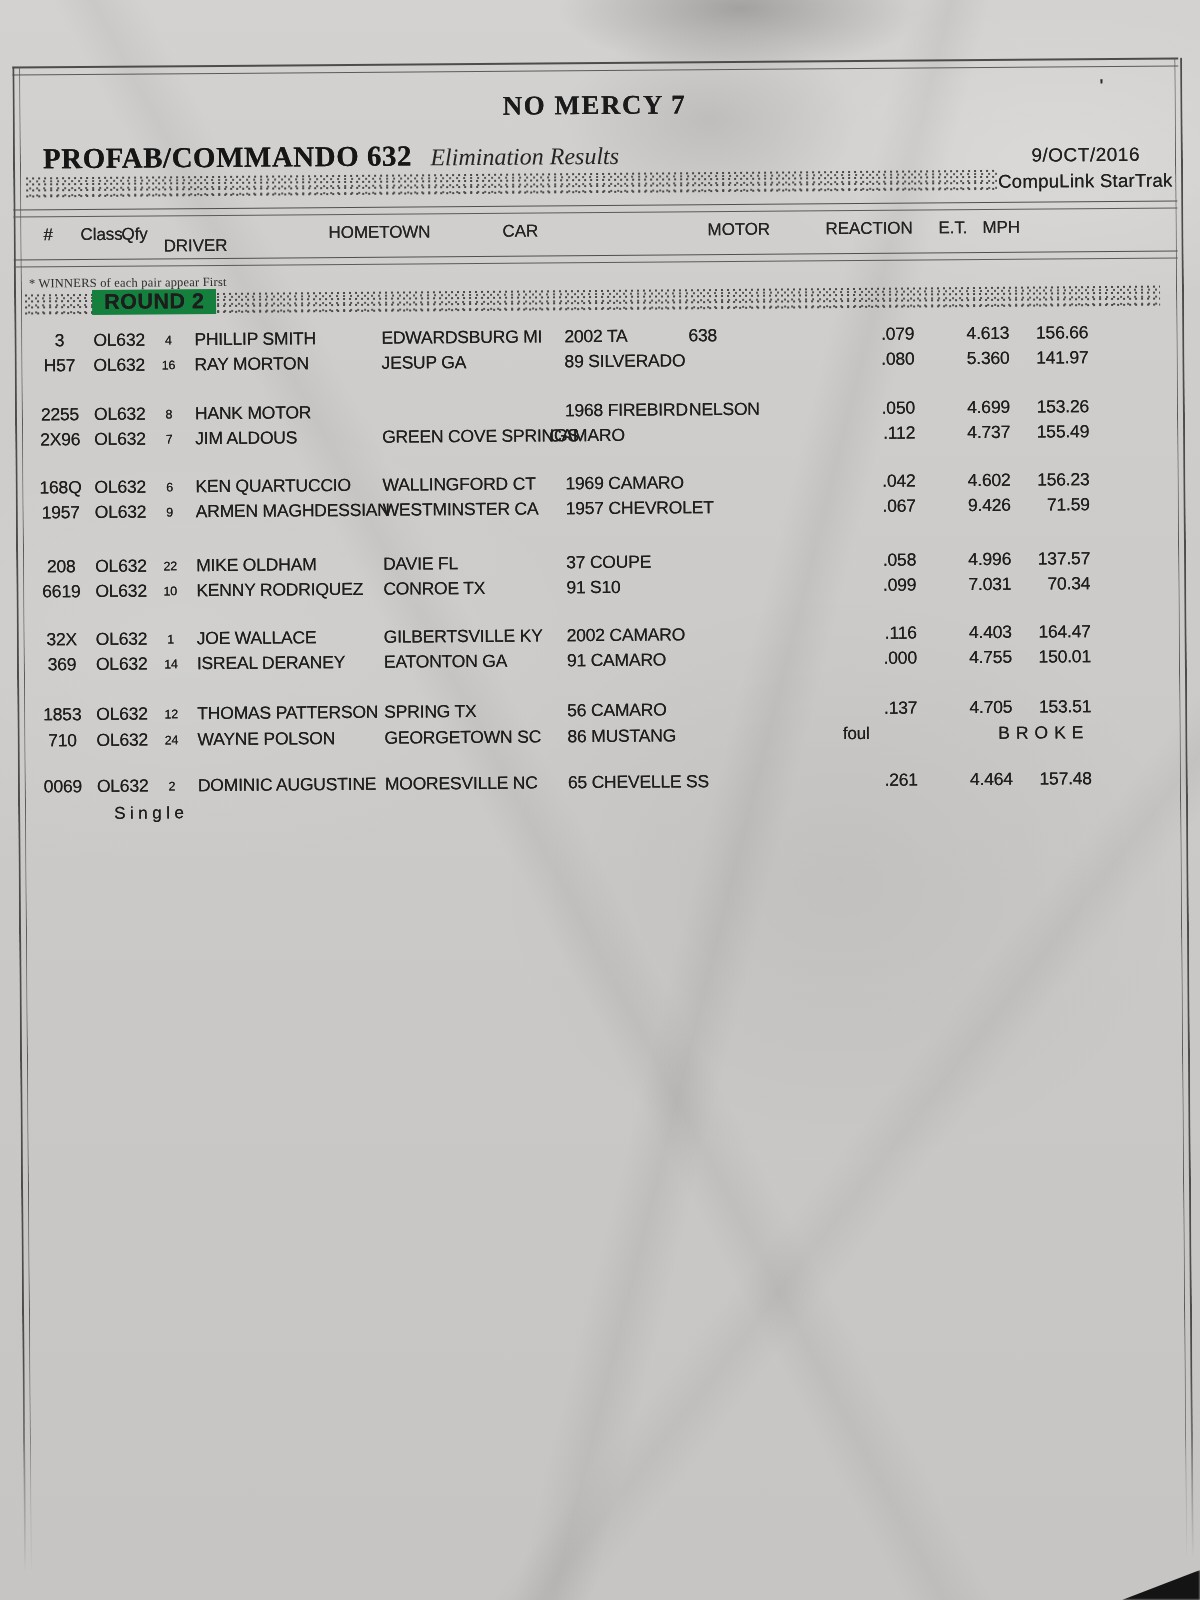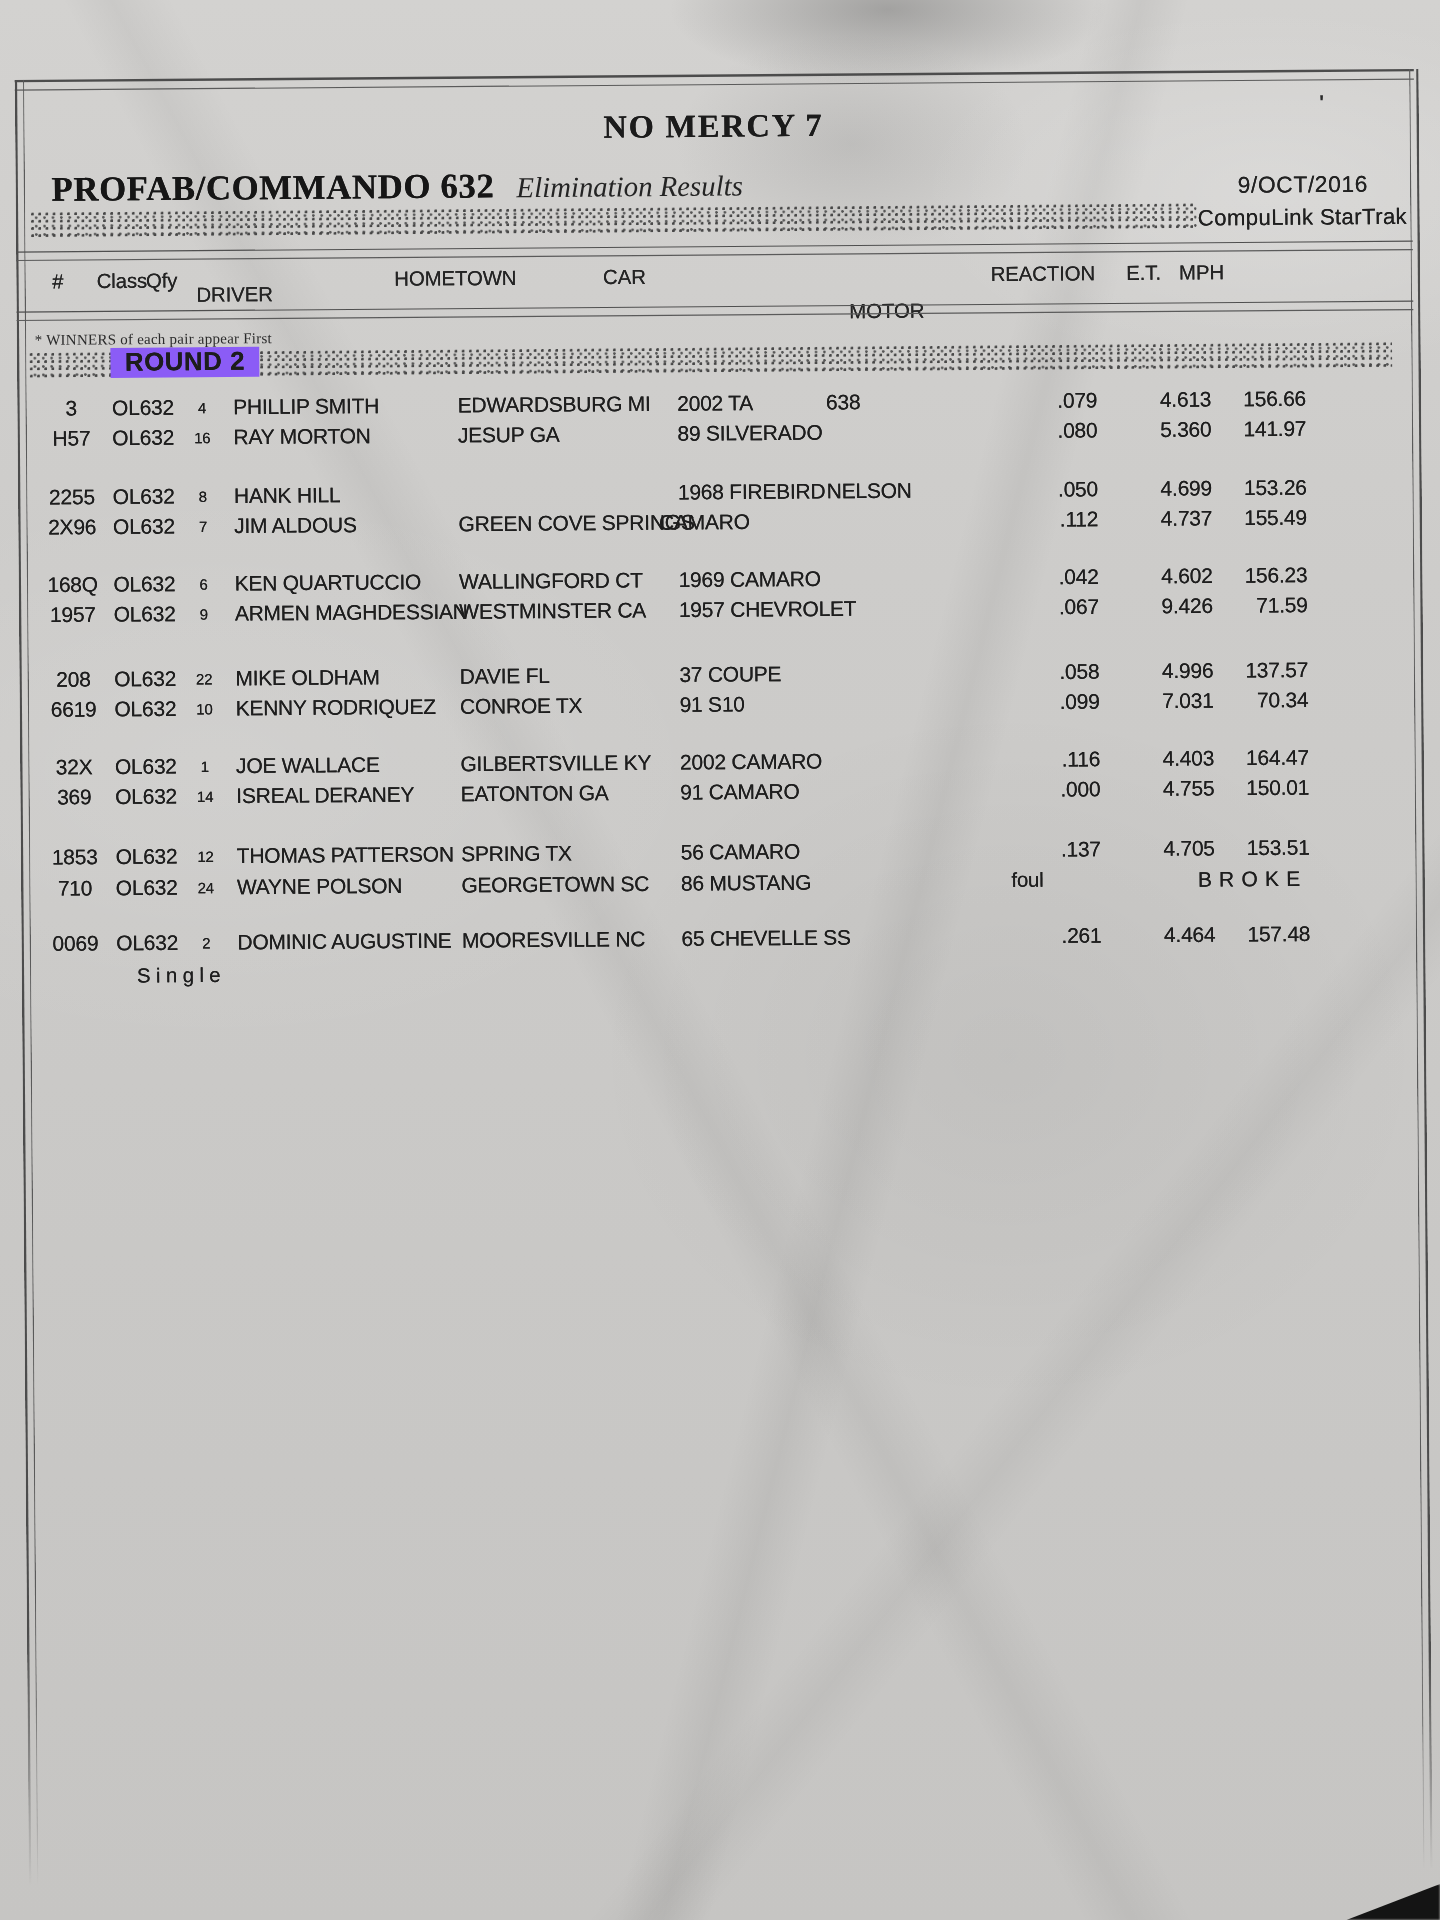--- a/index.html
+++ b/index.html
@@ -78,28 +78,28 @@
     background-size:6px 6px,7px 7px;
   }
   .band1{left:30px;top:172px;width:972px;height:23px;}
   .compulink{left:1003px;top:174px;width:160px;font-size:18.5px;
     letter-spacing:.3px;color:#202020;text-shadow:0 0 .5px #202020;white-space:nowrap;}
   .stray{left:1105px;top:80px;font-size:17px;font-weight:bold;color:#2a2a2a;}
   
   .colhead{top:221px;font-size:17px;color:#242424;text-shadow:0 0 .45px #242424;
     letter-spacing:-0.1px;white-space:nowrap;}
   .h0{left:48px;} .h1{left:85px;} .h2{left:126px;} .h3{left:168px;margin-top:12px;}
-  .h4{left:333px;} .h5{left:507px;} .h6{left:712px;margin-top:30px;} .h7{left:830px;}
+  .h4{left:333px;} .h5{left:507px;} .h6{left:712px;} .h7{left:830px;}
   .h8{left:943px;} .h9{left:987px;text-align:right;}
   
   .winners-note{left:33px;top:272px;font-family:"Liberation Serif", serif;
     font-size:12.5px;color:#2b2b2b;letter-spacing:.2px;}
   .round-band{left:28px;top:289px;width:1136px;height:23px;}
   .round-label{left:96px;top:286px;font-size:21.5px;font-weight:bold;
-    color:#1d1d1d;background:#8b5cf6;padding:0 12px;letter-spacing:.5px;
+    color:#1d1d1d;background:#15803d;padding:0 12px;letter-spacing:.5px;
     text-shadow:0 0 .4px #1d1d1d;white-space:nowrap;}
   
   .row{left:0;width:1200px;height:24px;}
   .cell{top:0;font-size:17.5px;color:#1e1e1e;text-shadow:0 0 .45px #1e1e1e;
     letter-spacing:-0.2px;white-space:nowrap;}
   .c-num {left:22px;width:82px;text-align:center;}
   .c-cls {left:97px;}
   .c-qfy {left:156px;width:32px;text-align:center;font-size:12.5px;top:4px;}
   .c-drv {left:198px;}
   .c-home{left:385px;}
@@ -173,21 +173,21 @@
         <span class="cell c-home">JESUP GA</span>
         <span class="cell c-car">89 SILVERADO</span>
         <span class="cell c-re">.080</span>
         <span class="cell c-et">5.360</span>
         <span class="cell c-mph">141.97</span>
       </div>
       <div class="row" style="top: 400px;">
         <span class="cell c-num">2255</span>
         <span class="cell c-cls">OL632</span>
         <span class="cell c-qfy">8</span>
-        <span class="cell c-drv">HANK HILL</span>
+        <span class="cell c-drv">HANK MOTOR</span>
         <span class="cell c-car">1968 FIREBIRD</span>
         <span class="cell c-motor">NELSON</span>
         <span class="cell c-re">.050</span>
         <span class="cell c-et">4.699</span>
         <span class="cell c-mph">153.26</span>
       </div>
       <div class="row" style="top: 425px;">
         <span class="cell c-num">2X96</span>
         <span class="cell c-cls">OL632</span>
         <span class="cell c-qfy">7</span>

